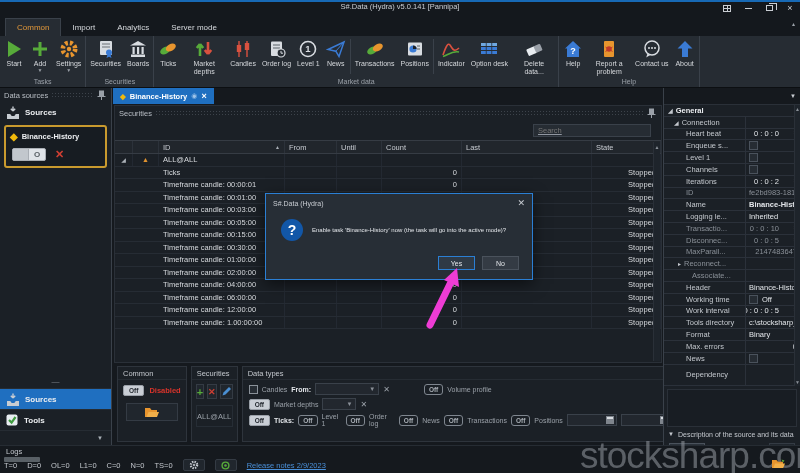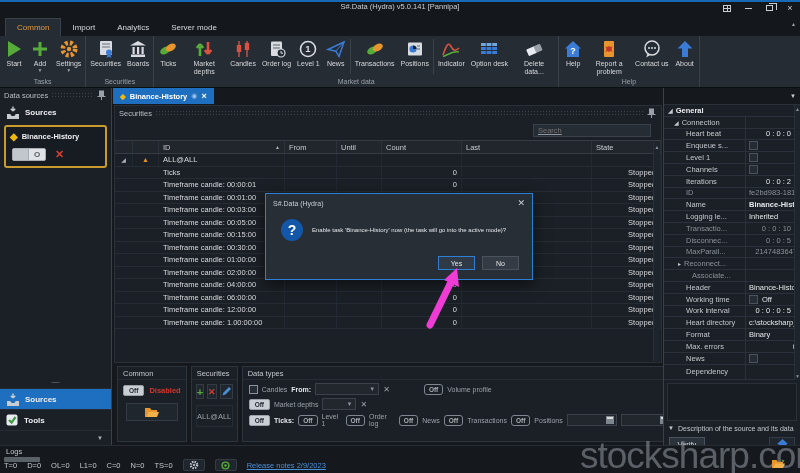--- a/index.html
+++ b/index.html
@@ -111,21 +111,21 @@
   #rightpanel { position:absolute; top:88px; right:0; width:137px; bottom:26px; background:#1b2026; border-left:1px solid #3a414a; }
   #rp-topstrip { height:16px; background:#15191e; display:flex; align-items:center; justify-content:flex-end; padding:0 4px; color:#c9cdd3; font-size:6px; }
   #propgrid { position:relative; border-top:1px solid #2a3038; }
   .prow { display:flex; height:11.8px; border-bottom:1px solid #2b313a; align-items:center; font-size:7.5px; color:#c3c7cd; }
   .prow .pl { width:82px; padding-left:22px; border-right:1px solid #2b313a; height:100%; display:flex; align-items:center; overflow:hidden; white-space:nowrap; }
   .prow .pv { flex:1; padding:0 3px; display:flex; align-items:center; overflow:hidden; white-space:nowrap; color:#e3e6ea; }
   .prow .pv.num { justify-content:flex-end; }
   .prow.cat0 .pl { padding-left:4px; font-weight:bold; color:#eceef1; width:100%; border-right:none; }
   .prow.cat1 .pl { padding-left:10px; font-weight:normal; }
   .prow.muted .pl, .prow.muted .pv { color:#8a9098; }
-  .spin { display:flex; align-items:flex-start; gap:2px; margin-left:auto; }
+  .spin { display:flex; align-items:flex-start; gap:14px; margin-left:auto; }
   .spinarrows { display:flex; flex-direction:column; font-size:4px; color:#9aa0a8; line-height:1; }
   .exp { font-size:6px; margin-right:3px; color:#c3c7cd; }
   #pscroll { position:absolute; top:0; right:0; width:6px; bottom:0; background:#1e242b; border-left:1px solid #2a3038;
     display:flex; flex-direction:column; justify-content:space-between; align-items:center; padding:1px 0; font-size:5px; color:#8a9098; }
   #descbox { margin:3px 3px 0; height:38px; background:#181d23; border:1px solid #2a3038; }
   #descrow { display:flex; align-items:center; gap:4px; padding:4px 4px 0; font-size:7px; color:#c3c7cd; }
   #verifyrow { display:flex; align-items:center; justify-content:space-between; padding:5px 5px 0; }
   #verifybtn { width:36px; height:15px; background:#2b323a; border:1px solid #4a525c; color:#d6d9dd; font-size:7.5px; display:flex; align-items:center; justify-content:center; }
   #homebtn { width:26px; height:15px; }
   
@@ -886,38 +886,38 @@
           <span class="spin">
             <span>0 : 0 : 0 : 5</span>
             <span class="spinarrows">
               <span>▲</span>
               <span>▼</span>
             </span>
           </span>
         </span>
     </div>
     <div class="prow">
-      <span class="pl">Heart directory</span>
+      <span class="pl">Tools directory</span>
       <span class="pv">c:\stocksharp_ins...</span>
     </div>
     <div class="prow">
       <span class="pl">Format</span>
       <span class="pv">Binary</span>
     </div>
     <div class="prow">
       <span class="pl">Max. errors</span>
       <span class="pv num">0</span>
     </div>
     <div class="prow">
       <span class="pl">News</span>
       <span class="pv">
           <span class="cb"></span>
         </span>
     </div>
-    <div class="prow" style="height:15px; overflow:hidden;">
+    <div class="prow" style="height:21px; overflow:hidden;">
       <span class="pl">Dependency</span>
       <span class="pv"></span>
     </div>
     <div id="pscroll">
         <span>▲</span>
         <span>▼</span>
       </div>
   </div>
   <div id="descbox"></div>
   <div id="descrow">

